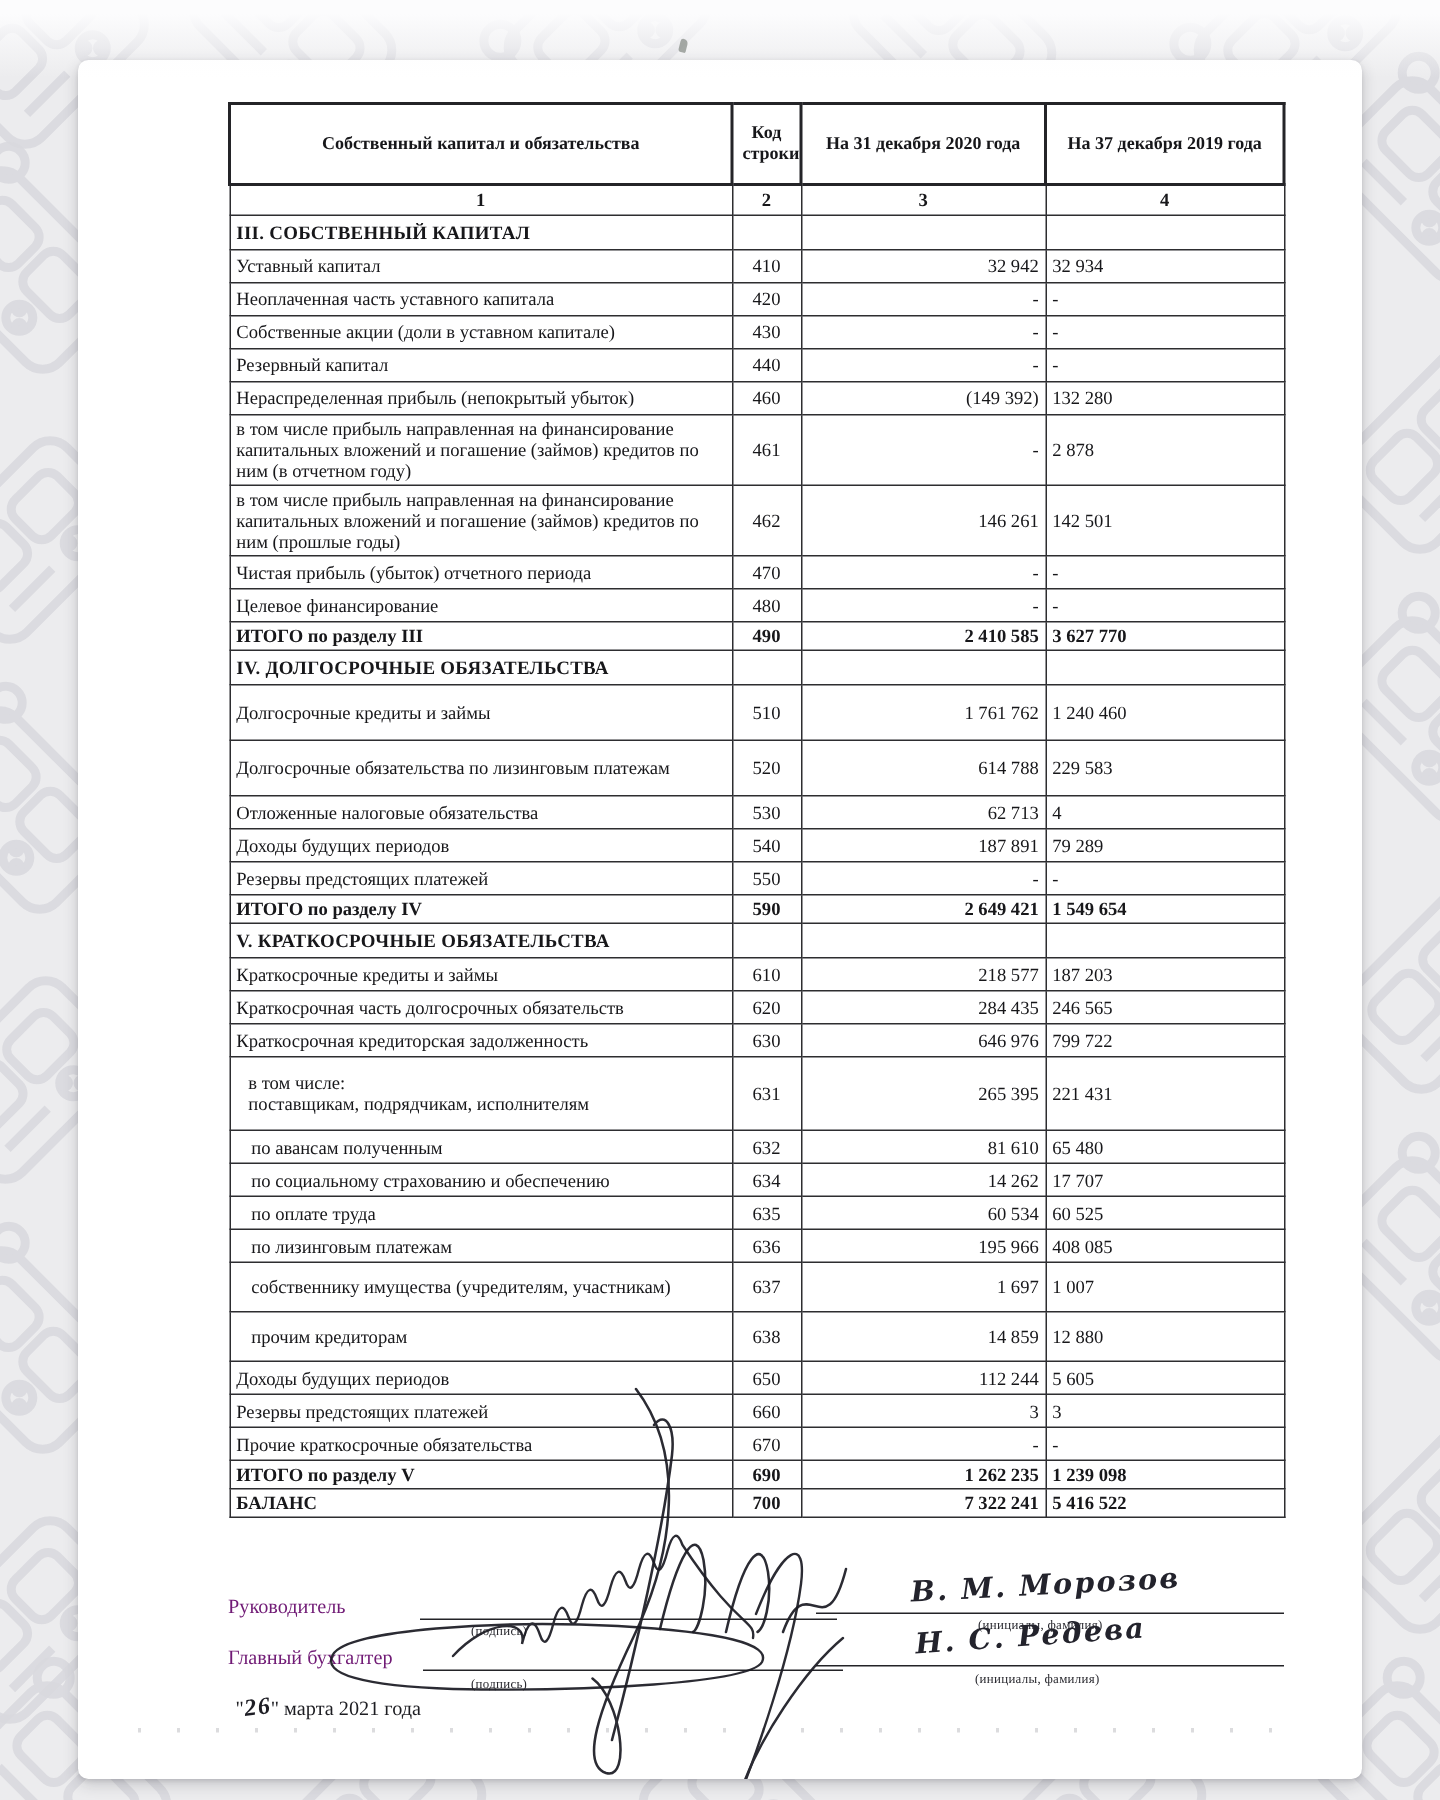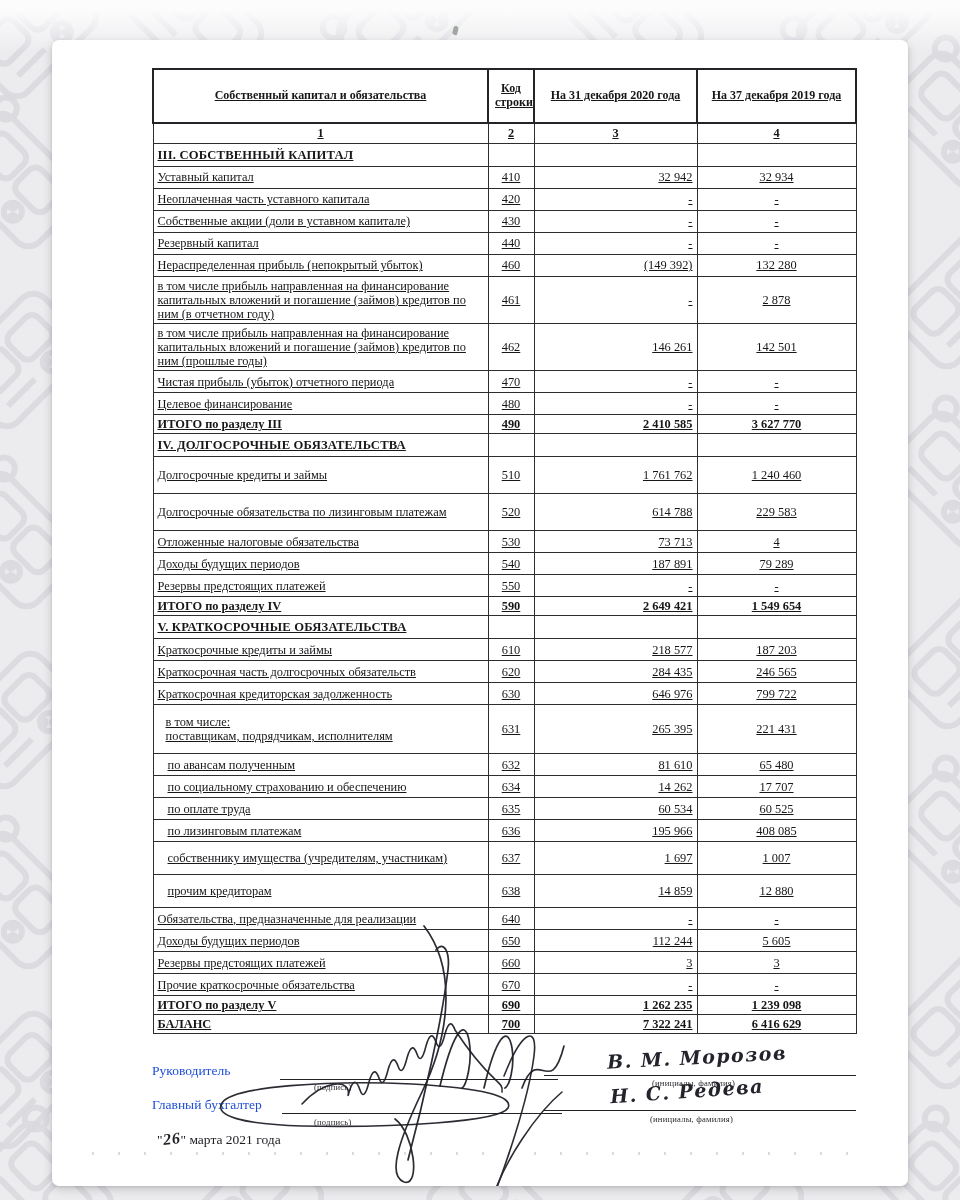--- a/index.html
+++ b/index.html
@@ -24,49 +24,49 @@
   
   .page{
     position:absolute;left:52px;top:40px;width:856px;height:1146px;z-index:1;
     background:#ffffff;border-radius:7px;
     box-shadow:0 3px 10px rgba(40,40,50,.20), 0 1px 3px rgba(40,40,50,.12);
   }
   
   table.balance{
     position:absolute;left:100px;top:28px;width:703px;
     border-collapse:collapse;table-layout:fixed;
-    font-size:12.4px;line-height:1.13;color:#17171a;text-decoration:underline;
+    font-size:12.4px;line-height:1.13;color:#17171a;
   }
   table.balance td{
     border:1px solid #2d2d30;
     padding:2px 4px;vertical-align:middle;
     overflow:hidden;
   }
   table.balance .outer{border:2px solid #242428;}
   td.c-label{padding-left:5px;}
   td.c-label.indent{padding-left:14px;}
   td.c-code{text-align:center;}
   td.c-v3{text-align:right;padding-right:30px;}
-  td.c-v4{text-align:center;padding-right:12px;}
+  td.c-v4{text-align:left;padding-right:12px;}
   tr.head td{
     text-align:center;font-weight:bold;font-size:12px;height:48px;
     vertical-align:middle;padding:2px 6px;
   }
   tr.nums td{text-align:center;font-weight:bold;height:17px;padding:1px;}
   tr.section td{font-weight:bold;height:18px;}
   tr.section td.c-label{font-size:12.6px;letter-spacing:.2px;}
   tr.total td{font-weight:bold;}
   tr.item td{height:17px;}
   tr.t30 td{height:28px;}
   tr.t34 td{height:32px;}
   tr.t46 td{height:44px;}
   .pre-line{padding-left:8px;}
   .lbl2{padding-left:8px;}
   
-  .footer-text{position:absolute;font-size:13.5px;color:#1d4ed8;text-align:center;}
+  .footer-text{position:absolute;font-size:13.5px;color:#701a75;text-align:center;}
   .sig-line{position:absolute;height:0;border-bottom:1.6px solid #232327;}
   .small-cap{position:absolute;font-size:8.6px;color:#2a2a30;letter-spacing:.2px;}
   .hand-name{
     position:absolute;font-style:italic;font-weight:bold;font-size:19px;
     color:#23232c;letter-spacing:1.5px;white-space:nowrap;
     font-family:"DejaVu Serif","Liberation Serif",serif;
   }
   .hand-day{
     font-style:italic;font-weight:bold;font-size:16px;color:#1d1d24;
     display:inline-block;transform:rotate(-7deg);letter-spacing:1px;
@@ -453,21 +453,21 @@
         </tr>
         <tr class="item t34">
           <td class="c-label">Долгосрочные обязательства по лизинговым платежам</td>
           <td class="c-code">520</td>
           <td class="c-v3">614 788</td>
           <td class="c-v4">229 583</td>
         </tr>
         <tr class="item">
           <td class="c-label">Отложенные налоговые обязательства</td>
           <td class="c-code">530</td>
-          <td class="c-v3">73 713</td>
+          <td class="c-v3">62 713</td>
           <td class="c-v4">4</td>
         </tr>
         <tr class="item">
           <td class="c-label">Доходы будущих периодов</td>
           <td class="c-code">540</td>
           <td class="c-v3">187 891</td>
           <td class="c-v4">79 289</td>
         </tr>
         <tr class="item">
           <td class="c-label">Резервы предстоящих платежей</td>
@@ -544,26 +544,20 @@
           <td class="c-v3">1 697</td>
           <td class="c-v4">1 007</td>
         </tr>
         <tr class="item t30">
           <td class="c-label indent">прочим кредиторам</td>
           <td class="c-code">638</td>
           <td class="c-v3">14 859</td>
           <td class="c-v4">12 880</td>
         </tr>
         <tr class="item">
-          <td class="c-label">Обязательства, предназначенные для реализации</td>
-          <td class="c-code">640</td>
-          <td class="c-v3">-</td>
-          <td class="c-v4">-</td>
-        </tr>
-        <tr class="item">
           <td class="c-label">Доходы будущих периодов</td>
           <td class="c-code">650</td>
           <td class="c-v3">112 244</td>
           <td class="c-v4">5 605</td>
         </tr>
         <tr class="item">
           <td class="c-label">Резервы предстоящих платежей</td>
           <td class="c-code">660</td>
           <td class="c-v3">3</td>
           <td class="c-v4">3</td>
@@ -577,21 +571,21 @@
         <tr class="total">
           <td class="c-label">ИТОГО по разделу V</td>
           <td class="c-code">690</td>
           <td class="c-v3">1 262 235</td>
           <td class="c-v4">1 239 098</td>
         </tr>
         <tr class="total">
           <td class="c-label">БАЛАНС</td>
           <td class="c-code">700</td>
           <td class="c-v3">7 322 241</td>
-          <td class="c-v4">6 416 629</td>
+          <td class="c-v4">5 416 522</td>
         </tr>
       </tbody>
   </table>
 
   <div class="footer-text" style="left:100px;top:1023px;">Руководитель</div>
   <div class="sig-line" style="left:228px;top:1039px;width:278px;"></div>
   <div class="small-cap" style="left:262px;top:1042px;">(подпись)</div>
 
   <div class="hand-name" style="left:555px;top:1006px;transform:rotate(-3deg);">В. М. Морозов</div>
   <div class="sig-line" style="left:492px;top:1035px;width:312px;"></div>

